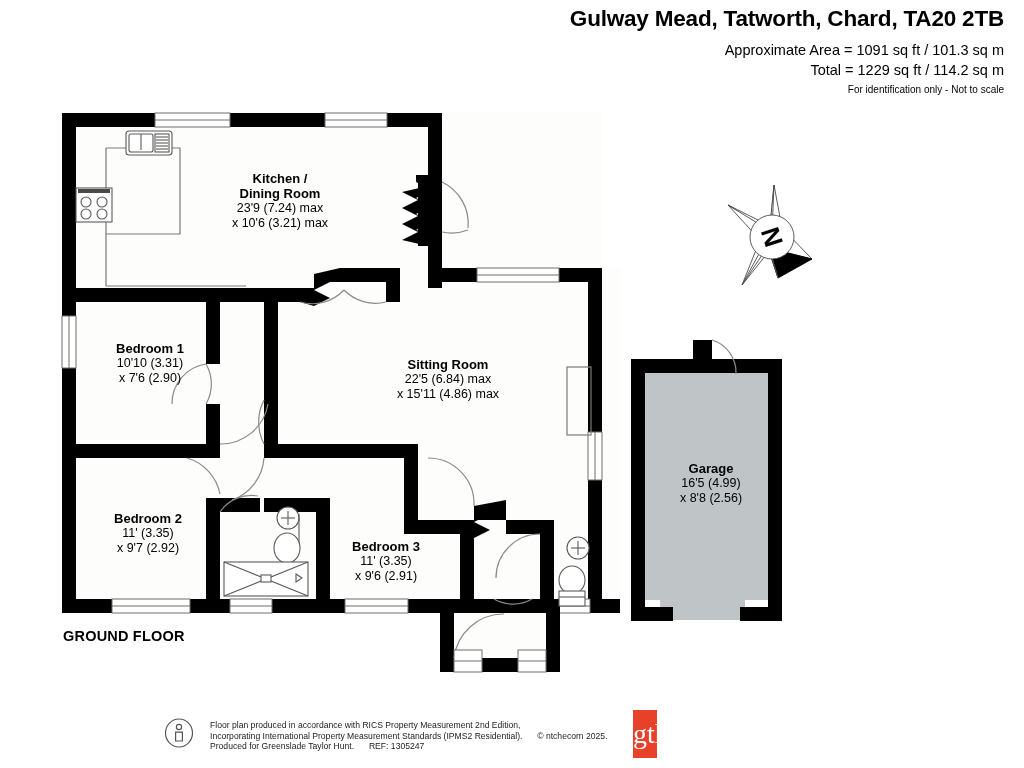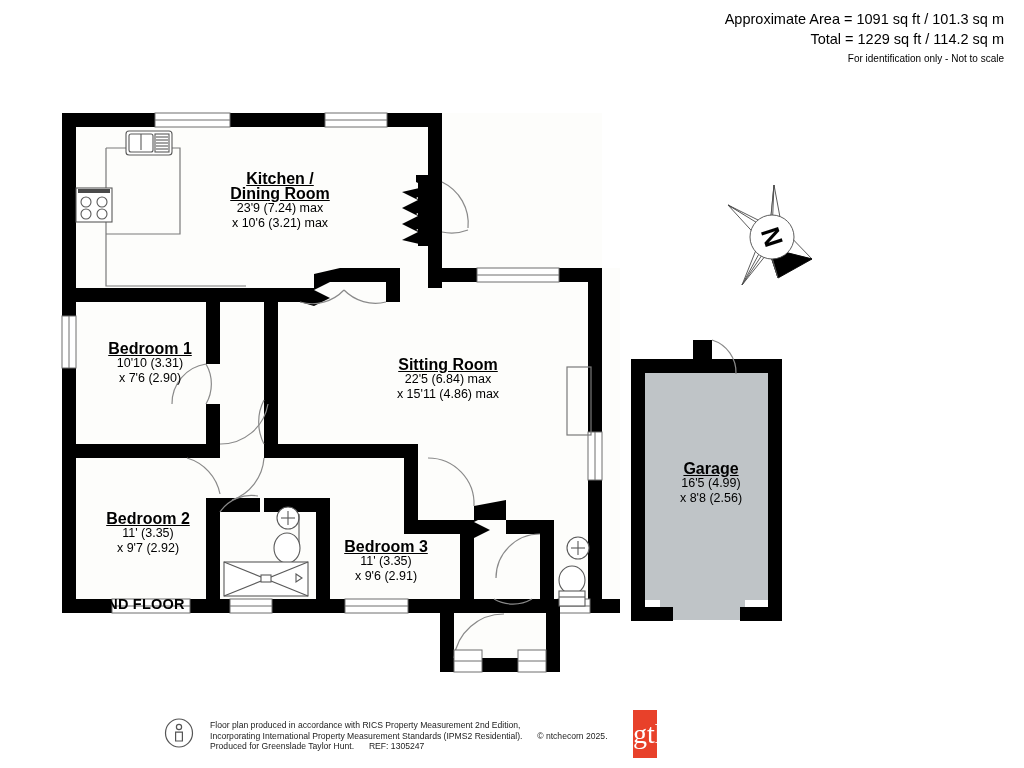--- a/index.html
+++ b/index.html
@@ -14,45 +14,46 @@
   #title{font-size:22.5px;font-weight:bold;letter-spacing:-0.2px;line-height:1;padding-top:8px;}
   .area-line{font-size:14.5px;line-height:18px;padding-top:2px;padding-left:22px;}
   .area-line.first{padding-top:10px;}
   #notice{font-size:10px;padding-top:5px;margin-left:24px;}
 
   
   #plan{position:absolute;left:0;top:0;width:1024px;height:768px;}
 
   
   .room{position:absolute;text-align:center;white-space:nowrap;}
-  .room .rname{font-size:16px;font-weight:bold;line-height:15px;text-decoration:underline;}
+  .room .rname{font-size:13px;font-weight:bold;line-height:15px;}
   .room .rdim{font-size:12.5px;line-height:15px;}
 
   #lbl-kitchen{left:180px;top:171px;width:200px;}
   #lbl-bed1{left:60px;top:341px;width:180px;}
   #lbl-bed2{left:58px;top:511px;width:180px;}
   #lbl-bed3{left:316px;top:539px;width:140px;}
   #lbl-sitting{left:368px;top:357px;width:160px;}
   #lbl-garage{left:646px;top:461px;width:130px;}
 
-  #floor-label{position:absolute;left:63px;top:596px;font-size:14.5px;font-weight:bold;letter-spacing:0.2px;}
+  #floor-label{position:absolute;left:63px;top:628px;font-size:14.5px;font-weight:bold;letter-spacing:0.2px;}
 
   
   #footer{position:absolute;left:164px;top:712px;display:flex;align-items:flex-start;}
   #footer-icon{width:30px;height:30px;margin-top:6px;margin-right:9px;flex:none;}
   #footer-text{font-size:8.6px;line-height:10.6px;color:#222;padding-top:8px;margin-left:7px;}
   #footer-text .row{white-space:nowrap;}
   #gth{position:absolute;left:633px;top:710px;width:24px;height:48px;background:#e8412a;
        color:#fff;font-family:"Liberation Serif",serif;font-size:28px;line-height:48px;
        text-align:center;letter-spacing:0px;}
 </style>
 </head>
 <body>
 
 <div id="header">
+  <div id="title">Gulway Mead, Tatworth, Chard, TA20 2TB</div>
   <div class="area-line first">Approximate Area = 1091 sq ft / 101.3 sq m</div>
   <div class="area-line">Total = 1229 sq ft / 114.2 sq m</div>
   <div id="notice">For identification only - Not to scale</div>
 </div>
 
 <svg id="plan" viewBox="0 0 1024 768">
   <defs>
     <style>
       .wall   { fill:#000; }
       .floor  { fill:#fdfdfb; }

